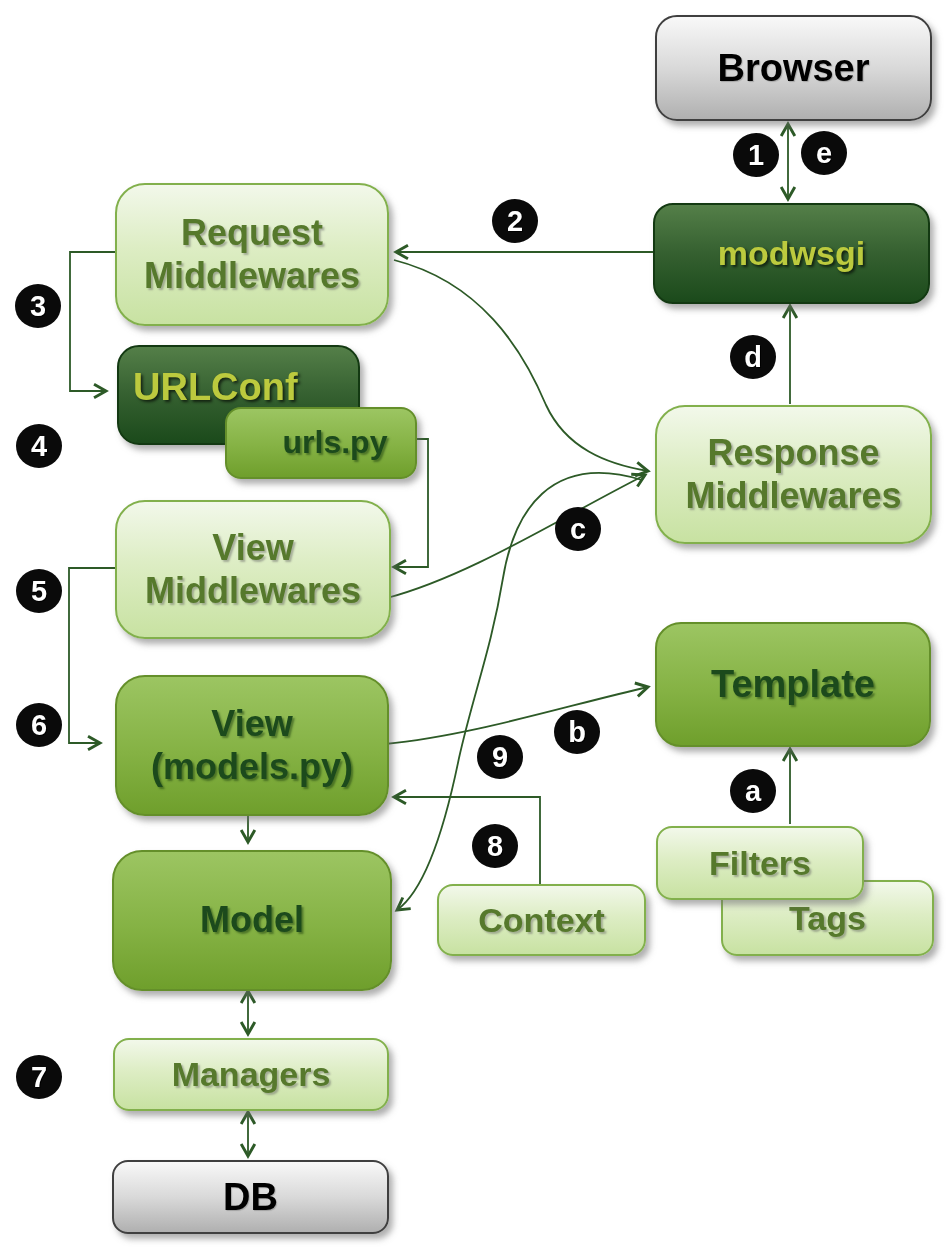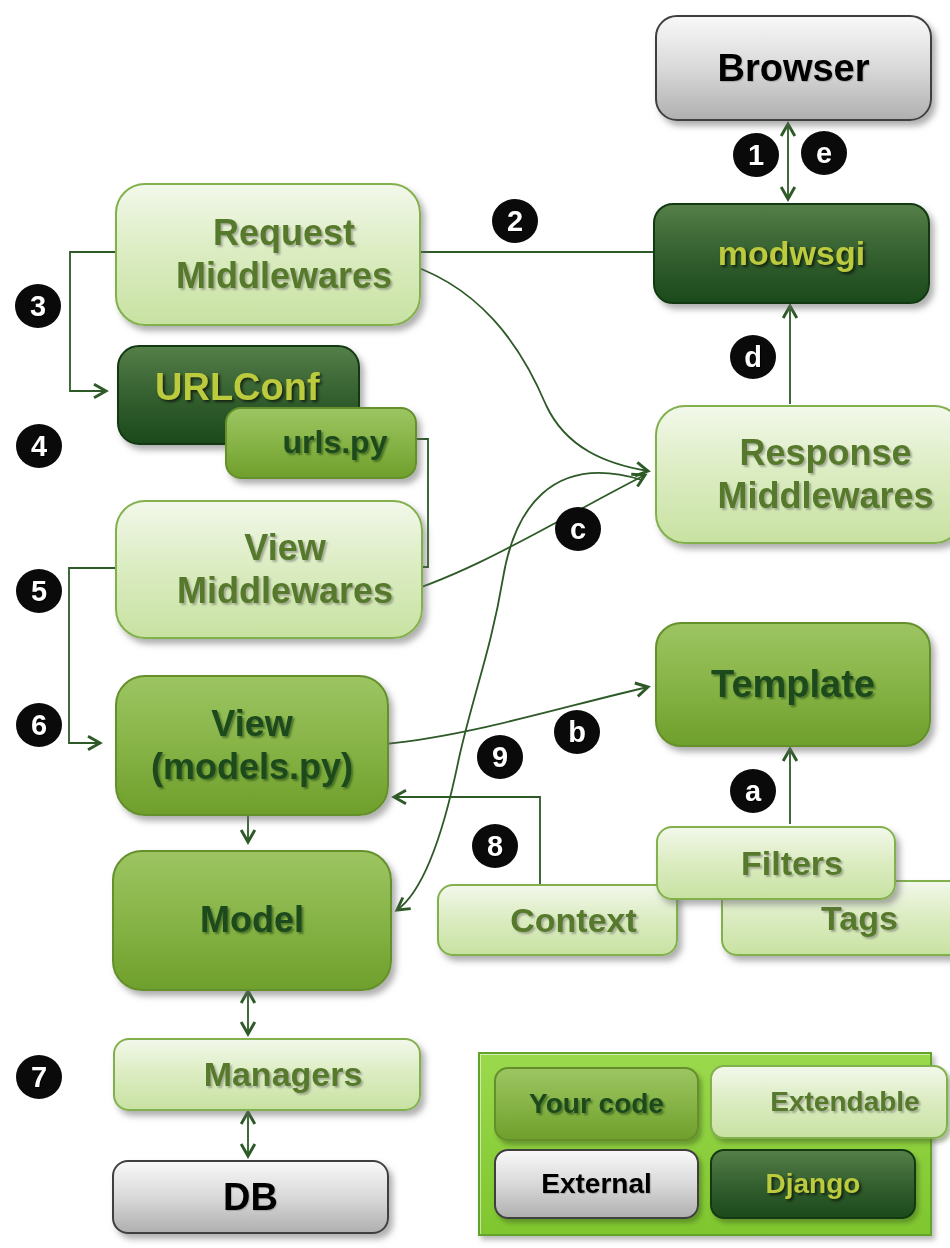--- a/index.html
+++ b/index.html
@@ -12,21 +12,20 @@
     position:absolute;z-index:2;display:flex;flex-direction:column;
     align-items:center;justify-content:center;text-align:center;
     font-weight:bold;line-height:1.18;
     box-shadow:4px 5px 6px rgba(110,110,110,.55);
   }
   .box span{display:block;}
   .light{
     background:linear-gradient(#f2f8ea 0%,#ddedc4 45%,#c8e2a2 100%);
     border:2px solid #82b04c;color:#56792c;
     text-shadow:2px 2px 2px rgba(95,95,95,.45);
-    padding-left:32px;
   }
   .medium{
     background:linear-gradient(#9cc562 0%,#85b244 55%,#6f9f2c 100%);
     border:2px solid #648f2a;color:#1c4a1c;
     text-shadow:2px 2px 2px rgba(25,60,15,.5);
   }
   .dark{
     background:linear-gradient(#547f48 0%,#356030 50%,#1b4a1b 100%);
     border:2px solid #133912;color:#bcca3e;
     text-shadow:2px 2px 3px rgba(0,0,0,.65);
@@ -41,21 +40,21 @@
     background:#0a0a0a;color:#fff;font-weight:bold;font-size:29px;
     display:flex;align-items:center;justify-content:center;
     font-family:"Liberation Sans",sans-serif;
     text-shadow:1px 1px 0 #000;
   }
   
   #b-browser   {left:655px;top:15px;  width:273px;height:102px;border-radius:22px;font-size:38px;}
   #b-modwsgi   {left:653px;top:203px; width:273px;height:97px; border-radius:20px;font-size:34px;}
   #b-reqmw     {left:115px;top:183px; width:270px;height:139px;border-radius:30px;font-size:36px;}
   #b-urlconf   {left:117px;top:345px; width:243px;height:100px;border-radius:22px;font-size:38px;
-                align-items:flex-start;justify-content:flex-start;padding:18px 0 0 36px;box-sizing:border-box;}
+                align-items:flex-start;justify-content:flex-start;padding:18px 0 0 14px;box-sizing:border-box;}
   #b-urlspy    {left:225px;top:407px; width:160px;height:68px; border-radius:16px;font-size:32px;z-index:3;padding-left:28px;}
   #b-viewmw    {left:115px;top:500px; width:272px;height:135px;border-radius:30px;font-size:36px;}
   #b-view      {left:115px;top:675px; width:270px;height:137px;border-radius:30px;font-size:36px;}
   #b-model     {left:112px;top:850px; width:276px;height:137px;border-radius:30px;font-size:36px;}
   #b-managers  {left:113px;top:1038px;width:272px;height:69px; border-radius:16px;font-size:34px;}
   #b-db        {left:112px;top:1160px;width:273px;height:70px; border-radius:16px;font-size:38px;}
   #b-respmw    {left:655px;top:405px; width:273px;height:135px;border-radius:30px;font-size:36px;}
   #b-template  {left:655px;top:622px; width:272px;height:121px;border-radius:26px;font-size:38px;}
   #b-filters   {left:656px;top:826px; width:204px;height:70px; border-radius:16px;font-size:34px;z-index:4;}
   #b-tags      {left:721px;top:880px; width:209px;height:72px; border-radius:16px;font-size:34px;z-index:3;}
@@ -172,20 +171,14 @@
   <div class="badge" id="g-n5">5</div>
   <div class="badge" id="g-n6">6</div>
   <div class="badge" id="g-n7">7</div>
   <div class="badge" id="g-n8">8</div>
   <div class="badge" id="g-n9">9</div>
   <div class="badge" id="g-a">a</div>
   <div class="badge" id="g-b">b</div>
   <div class="badge" id="g-c">c</div>
   <div class="badge" id="g-d">d</div>
 
-  <div id="legend">
-    <div class="legend-item medium" id="l-yourcode">Your code</div>
-    <div class="legend-item light" id="l-extendable">Extendable</div>
-    <div class="legend-item gray" id="l-external">External</div>
-    <div class="legend-item dark" id="l-django">Django</div>
-  </div>
 
 </div>
 
 </body></html>

